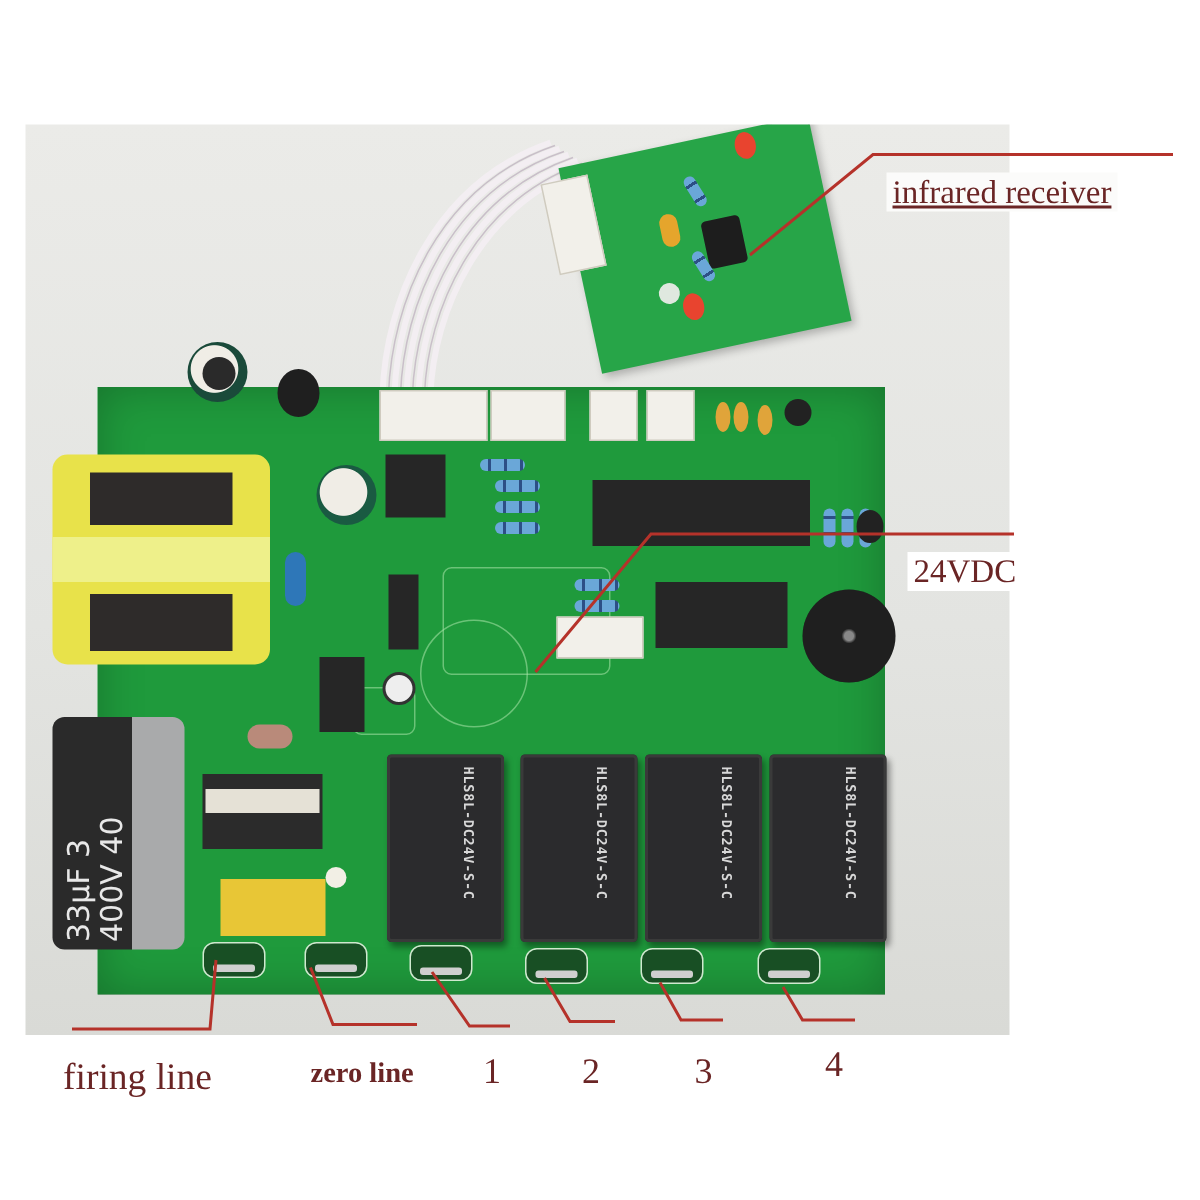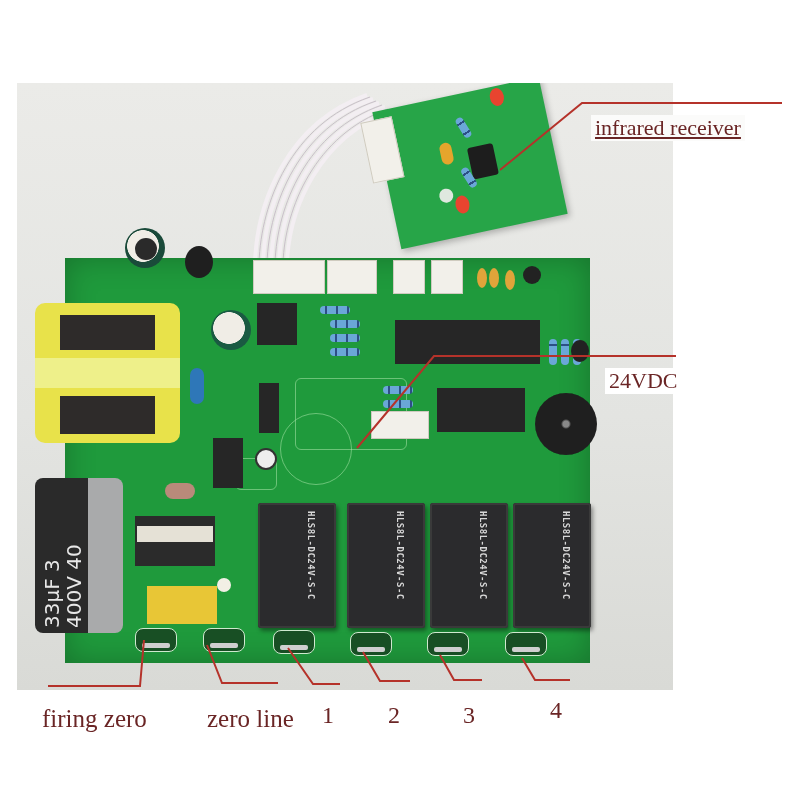--- a/index.html
+++ b/index.html
@@ -153,18 +153,18 @@
     <polyline points="207,645 222,683 278,683"></polyline>
     <polyline points="288,648 313,684 340,684"></polyline>
     <polyline points="363,652 380,681 410,681"></polyline>
     <polyline points="440,655 454,680 482,680"></polyline>
     <polyline points="522,658 535,680 570,680"></polyline>
   </g>
 </svg>
 
 <div class="label" style="left:591px;top:115px;font-size:22px;background:#fbfbfa;padding:0 4px;text-decoration:underline;">infrared receiver</div>
 <div class="label" style="left:605px;top:368px;font-size:22px;background:#ffffff;padding:0 4px;">24VDC</div>
-<div class="label" style="left:42px;top:705px;font-size:25px;">firing zero</div>
-<div class="label" style="left:207px;top:705px;font-size:25px;">zero line</div>
+<div class="label" style="left:42px;top:705px;font-size:25px;">firing line</div>
+<div class="label" style="left:207px;top:705px;font-size:19px;font-weight:bold;">zero line</div>
 <div class="label" style="left:322px;top:702px;font-size:24px;">1</div>
 <div class="label" style="left:388px;top:702px;font-size:24px;">2</div>
 <div class="label" style="left:463px;top:702px;font-size:24px;">3</div>
 <div class="label" style="left:550px;top:697px;font-size:24px;">4</div>
 
 </body></html>

